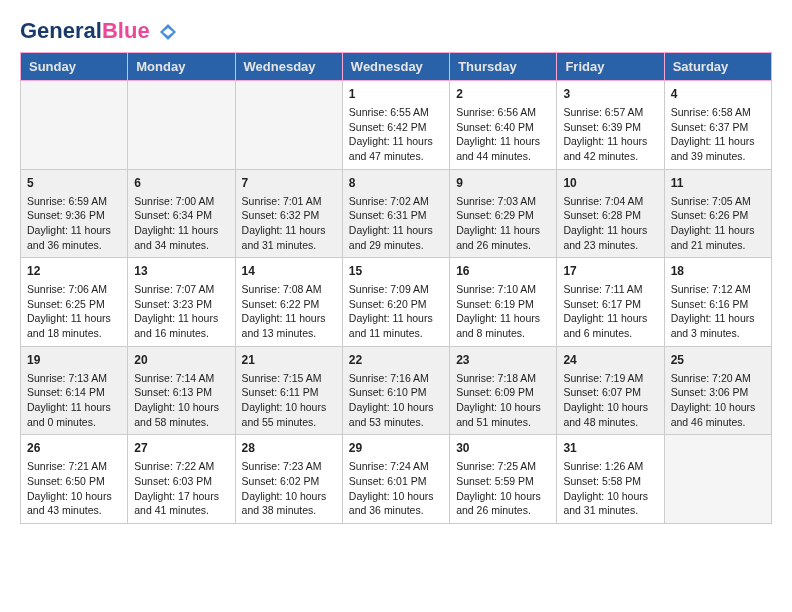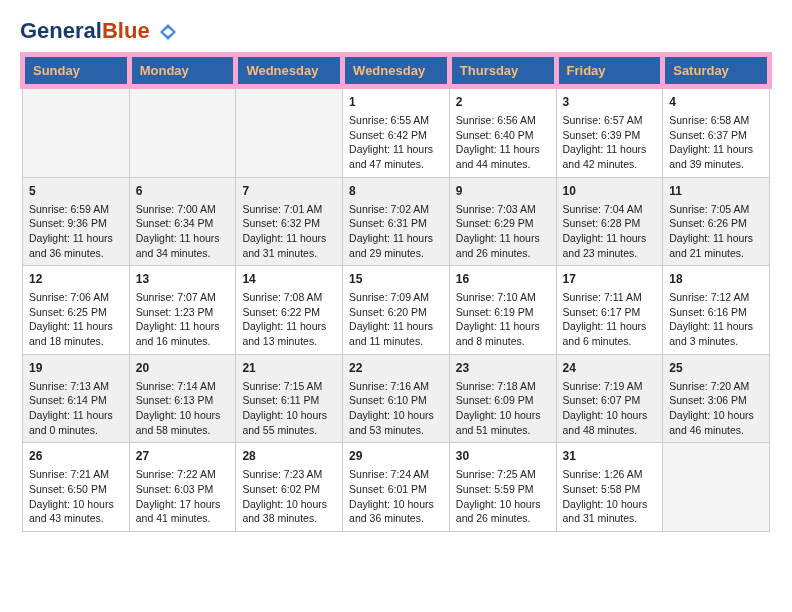--- a/index.html
+++ b/index.html
@@ -21,47 +21,47 @@
       flex-direction: column;
       align-items: flex-start;
     }
     .logo-text {
       font-size: 22px;
       font-weight: bold;
       color: #1a3a6b;
       line-height: 1;
     }
     .logo-text span {
-      color: #c2410c;
+      color: #ec4899;
     }
     .title-area {
       text-align: right;
     }
     .month-title {
       font-size: 36px;
       font-weight: bold;
       color: #1a3a6b;
     }
     .location {
       font-size: 14px;
       color: #333;
     }
     .calendar {
       width: 100%;
       border-collapse: collapse;
       border: 1px solid #ccc;
     }
     .calendar th {
       background-color: #2962a8;
-      color: #fdba74;
+      color: #e5e5e5;
       text-align: left;
       padding: 6px 8px;
       font-size: 13px;
       font-weight: bold;
-      border: 5px solid #f9a8d4;
+      border: 1px solid #f9a8d4;
     }
     .calendar td {
       vertical-align: top;
       padding: 5px 6px;
       font-size: 10.5px;
       border: 1px solid #ccc;
       background: #fff;
       width: calc(100% / 7);
       min-height: 80px;
       color: #222;
@@ -125,21 +125,21 @@
         <td><span class="day-num">5</span><span>Sunrise: 6:59 AM</span><br><span>Sunset: 9:36 PM</span><br><span>Daylight: 11 hours and 36 minutes.</span></td>
         <td><span class="day-num">6</span><span>Sunrise: 7:00 AM</span><br><span>Sunset: 6:34 PM</span><br><span>Daylight: 11 hours and 34 minutes.</span></td>
         <td><span class="day-num">7</span><span>Sunrise: 7:01 AM</span><br><span>Sunset: 6:32 PM</span><br><span>Daylight: 11 hours and 31 minutes.</span></td>
         <td><span class="day-num">8</span><span>Sunrise: 7:02 AM</span><br><span>Sunset: 6:31 PM</span><br><span>Daylight: 11 hours and 29 minutes.</span></td>
         <td><span class="day-num">9</span><span>Sunrise: 7:03 AM</span><br><span>Sunset: 6:29 PM</span><br><span>Daylight: 11 hours and 26 minutes.</span></td>
         <td><span class="day-num">10</span><span>Sunrise: 7:04 AM</span><br><span>Sunset: 6:28 PM</span><br><span>Daylight: 11 hours and 23 minutes.</span></td>
         <td><span class="day-num">11</span><span>Sunrise: 7:05 AM</span><br><span>Sunset: 6:26 PM</span><br><span>Daylight: 11 hours and 21 minutes.</span></td>
       </tr>
       <tr>
         <td><span class="day-num">12</span><span>Sunrise: 7:06 AM</span><br><span>Sunset: 6:25 PM</span><br><span>Daylight: 11 hours and 18 minutes.</span></td>
-        <td><span class="day-num">13</span><span>Sunrise: 7:07 AM</span><br><span>Sunset: 1:23 PM</span><br><span>Daylight: 11 hours and 16 minutes.</span></td>
+        <td><span class="day-num">13</span><span>Sunrise: 7:07 AM</span><br><span>Sunset: 3:23 PM</span><br><span>Daylight: 11 hours and 16 minutes.</span></td>
         <td><span class="day-num">14</span><span>Sunrise: 7:08 AM</span><br><span>Sunset: 6:22 PM</span><br><span>Daylight: 11 hours and 13 minutes.</span></td>
         <td><span class="day-num">15</span><span>Sunrise: 7:09 AM</span><br><span>Sunset: 6:20 PM</span><br><span>Daylight: 11 hours and 11 minutes.</span></td>
         <td><span class="day-num">16</span><span>Sunrise: 7:10 AM</span><br><span>Sunset: 6:19 PM</span><br><span>Daylight: 11 hours and 8 minutes.</span></td>
         <td><span class="day-num">17</span><span>Sunrise: 7:11 AM</span><br><span>Sunset: 6:17 PM</span><br><span>Daylight: 11 hours and 6 minutes.</span></td>
         <td><span class="day-num">18</span><span>Sunrise: 7:12 AM</span><br><span>Sunset: 6:16 PM</span><br><span>Daylight: 11 hours and 3 minutes.</span></td>
       </tr>
       <tr class="row-shaded">
         <td><span class="day-num">19</span><span>Sunrise: 7:13 AM</span><br><span>Sunset: 6:14 PM</span><br><span>Daylight: 11 hours and 0 minutes.</span></td>
         <td><span class="day-num">20</span><span>Sunrise: 7:14 AM</span><br><span>Sunset: 6:13 PM</span><br><span>Daylight: 10 hours and 58 minutes.</span></td>
         <td><span class="day-num">21</span><span>Sunrise: 7:15 AM</span><br><span>Sunset: 6:11 PM</span><br><span>Daylight: 10 hours and 55 minutes.</span></td>

